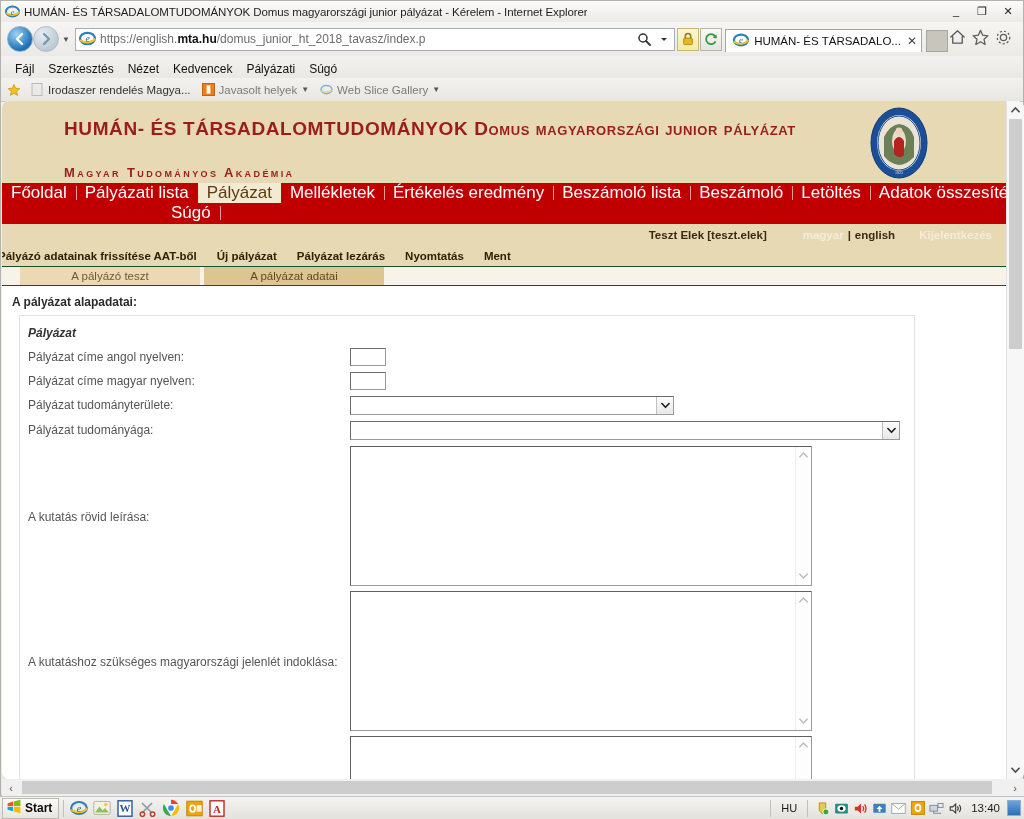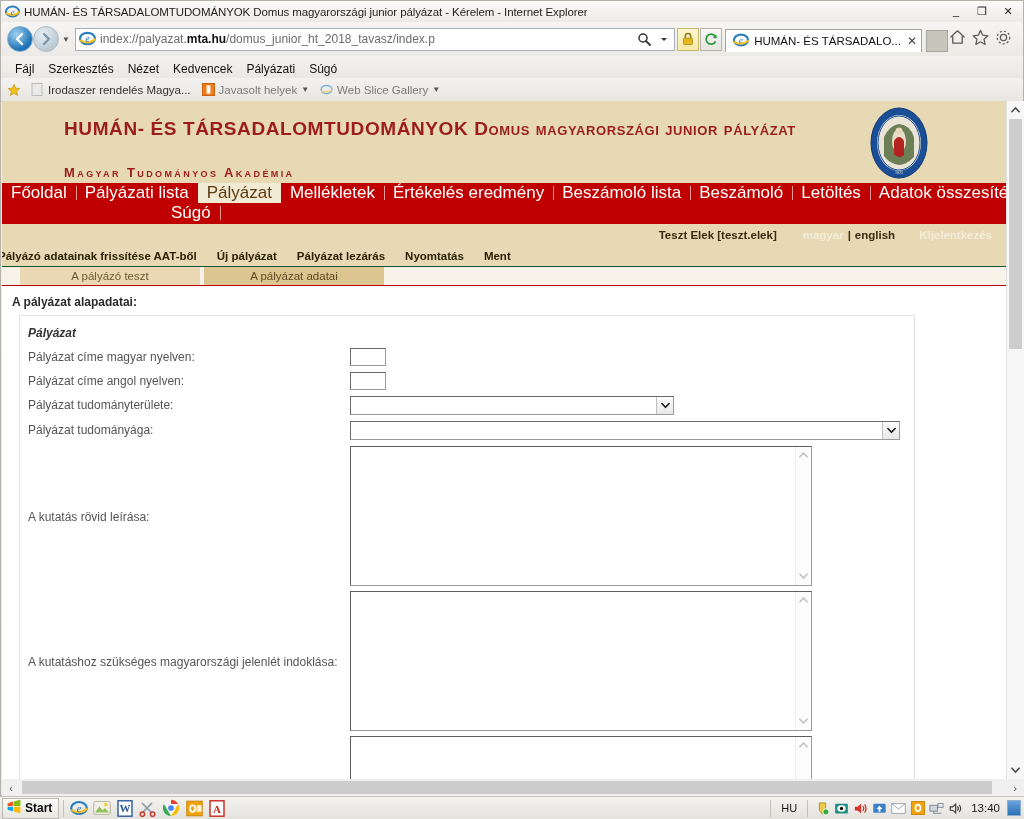--- a/index.html
+++ b/index.html
@@ -87,21 +87,21 @@
     background:linear-gradient(#f3f2f0,#e8e6e1); gap:3px;
     border-bottom:1px solid #c9c6c0;}
   .fav-item { display:flex;align-items:center;font-size:11.5px;color:#333;padding:1px 4px;white-space:nowrap;}
   .fav-item.gray { color:#7a7a7a;}
   .fav-sq { width:13px;height:13px;margin-right:4px;flex:0 0 auto;}
   .caret-dn { font-size:8px;margin-left:4px;color:#555;}
 
   
   .viewport {
     position:absolute; left:1px; top:100px; width:1022px; height:678px;
-    background:#fff; overflow:hidden;
+    background:#fff; overflow:hidden;border-radius:7px;
   }
   .page {
     position:absolute; left:0; top:0; width:1004px; height:678px;
     background:#fff; overflow:hidden;
   }
 
   
   .banner {
     position:relative; height:82px; background:#e6d9b4; overflow:hidden;
   }
@@ -138,21 +138,21 @@
   .nav-cell.active::before{ display:none;}
   .nav-cell.active + .nav-cell::before{ display:none;}
   .nav-spacer-cell { width:1px; background:#e79a9a; margin:3px 0;}
 
   
   .userbar {
     height:22px; background:#e6d9b4; display:flex;align-items:center;
     justify-content:flex-end; padding-right:14px; gap:0;
     border-top:1px solid #c00000;
   }
-  .user-name { font-size:11.5px;color:#3c2a10;font-weight:bold;margin-right:26px;white-space:nowrap;}
+  .user-name { font-size:11.5px;color:#3c2a10;font-weight:bold;margin-right:36px;white-space:nowrap;}
   .lang-a { font-size:11.5px;color:#f3ecd8;font-weight:bold;}
   .lang-sep { font-size:11.5px;color:#3c2a10;font-weight:bold;margin:0 4px;}
   .lang-b { font-size:11.5px;color:#3c2a10;font-weight:bold;}
   .logout { font-size:11.5px;color:#f3ecd8;font-weight:bold;margin-left:24px;white-space:nowrap;}
 
   
   .actionbar {
     height:22px;background:#e6d9b4;display:flex;align-items:center;
     border-bottom:1px solid #14532d;
   }
@@ -296,21 +296,21 @@
     <span class="nav-drop">▼</span>
 
     <span class="addrbar">
       <span class="addr-fav">
         <svg viewBox="0 0 16 16" width="17" height="17">
           <ellipse cx="8" cy="8" rx="7" ry="5.4" fill="none" stroke="#2a7fc0" stroke-width="2.1"></ellipse>
           <path d="M1 9.6 C5 12.6 12 12.6 15.4 8.2" fill="none" stroke="#f5c020" stroke-width="2"></path>
           <text x="8" y="11.4" font-size="9" font-family="Liberation Serif,serif" fill="#1b6ba8" text-anchor="middle" font-style="italic">e</text>
         </svg>
       </span>
-      <span class="addr-url"><span>index://palyazat.</span><b>mta.hu</b><span>/domus_junior_ht_2018_tavasz/index.p</span></span>
+      <span class="addr-url"><span>https://english.</span><b>mta.hu</b><span>/domus_junior_ht_2018_tavasz/index.p</span></span>
       <span class="addr-btn">
         <svg width="14" height="14" viewBox="0 0 14 14">
             <circle cx="6" cy="6" r="4" fill="none" stroke="#333" stroke-width="1.5"></circle>
             <path d="M9 9 L13 13" stroke="#333" stroke-width="1.8" stroke-linecap="round"></path>
           </svg>
       </span>
       <span class="addr-btn">
         <svg width="10" height="10" viewBox="0 0 10 10">
             <path d="M2 4 L5 7 L8 4" fill="#333"></path>
           </svg>
@@ -470,26 +470,26 @@
         <span class="form-tab">A pályázó teszt</span>
         <span class="form-tab active">A pályázat adatai</span>
       </div>
 
       <div class="section-heading">A pályázat alapadatai:</div>
 
       <div class="panel">
         <div class="panel-title">Pályázat</div>
 
         <div class="frow">
+          <div class="flabel">Pályázat címe angol nyelven:</div>
+          <div class="finput small"></div>
+        </div>
+
+        <div class="frow">
           <div class="flabel">Pályázat címe magyar nyelven:</div>
-          <div class="finput small"></div>
-        </div>
-
-        <div class="frow">
-          <div class="flabel">Pályázat címe angol nyelven:</div>
           <div class="finput small"></div>
         </div>
 
         <div class="frow">
           <div class="flabel">Pályázat tudományterülete:</div>
           <div class="fselect" style="width:324px;">
             <span class="sel-field"></span>
             <span class="sel-arrow">
               <svg width="9" height="7" viewBox="0 0 10 7">
                   <path d="M1 1.3 L5 5.5 L9 1.3" fill="none" stroke="#1c1c1c" stroke-width="1.8" stroke-linecap="round" stroke-linejoin="round"></path>

